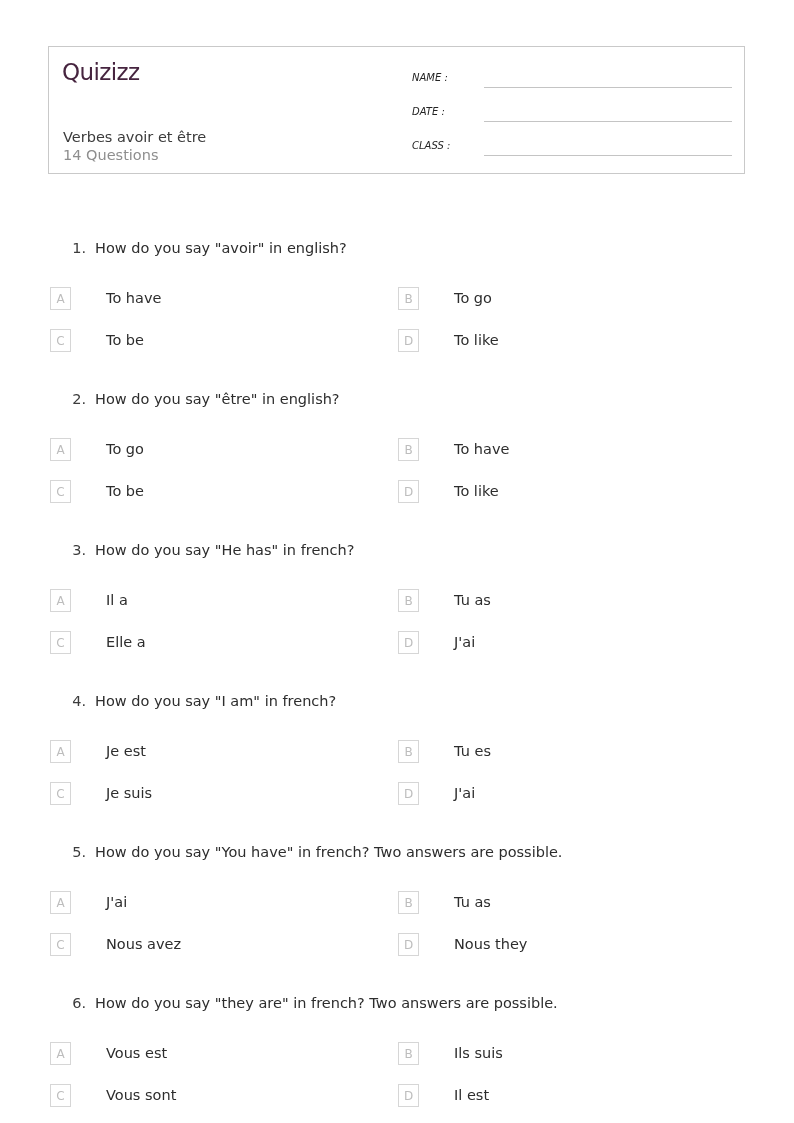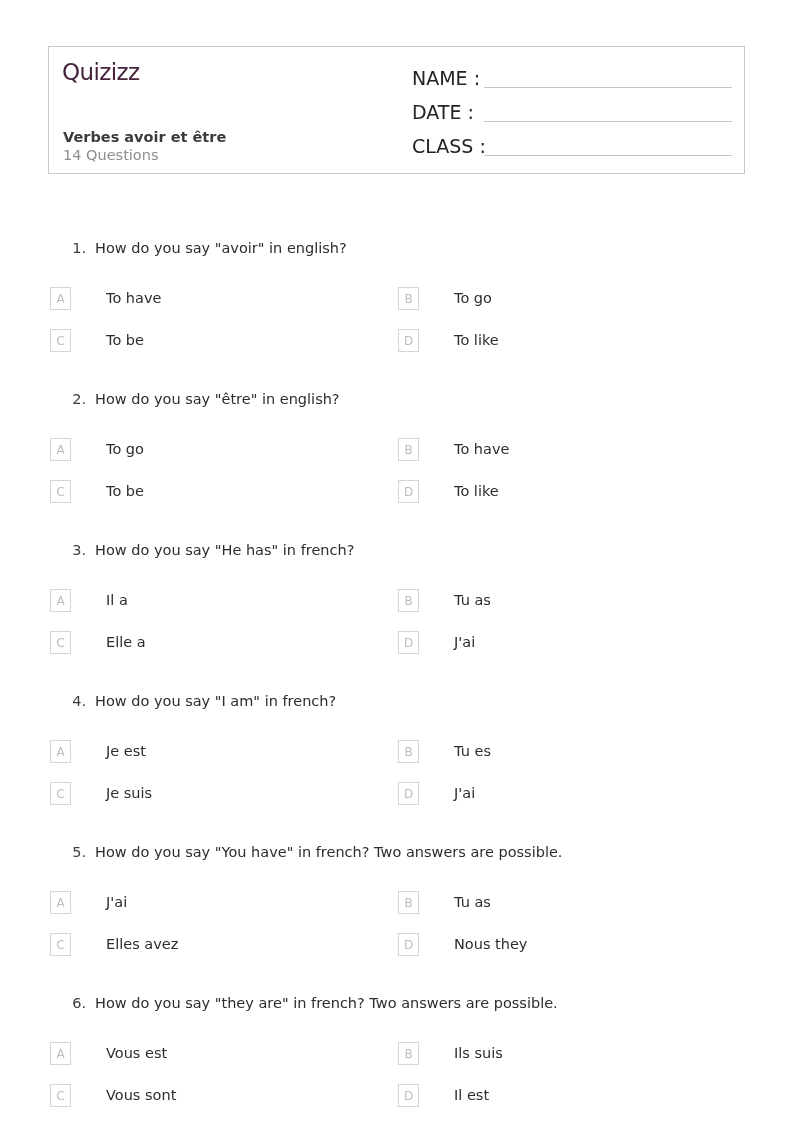--- a/index.html
+++ b/index.html
@@ -57,21 +57,20 @@
   }
 
   .quiz-title {
     position: absolute;
     left: 1px;
     top: 81px;
     font-size: 14.5px;
     color: #3b3b3b;
     line-height: 1.25;
     white-space: nowrap;
-    font-weight: bold;
   }
   .quiz-count {
     position: absolute;
     left: 1px;
     top: 99px;
     font-size: 14.5px;
     color: #8e8e8e;
     line-height: 1.25;
     white-space: nowrap;
   }
@@ -82,26 +81,27 @@
     top: 21px;
     width: 320px;
   }
   .field-row {
     position: relative;
     height: 34px;
     display: flex;
     align-items: flex-start;
   }
   .field-label {
-    font-size: 19px;
+    font-size: 10px;
     color: #232323;
     line-height: 20px;
     white-space: nowrap;
     width: 72px;
     flex: none;
+    font-style: italic;
   }
   .field-line {
     flex: 1 1 auto;
     height: 19px;
     border-bottom: 1px solid #c4c4c4;
   }
 
   
   .questions {
     position: absolute;
@@ -342,21 +342,21 @@
               <span class="opt-text">J'ai</span>
             </div>
             <div class="opt col-right">
               <span class="opt-letter">B</span>
               <span class="opt-text">Tu as</span>
             </div>
           </div>
           <div class="opt-row">
             <div class="opt col-left">
               <span class="opt-letter">C</span>
-              <span class="opt-text">Elles avez</span>
+              <span class="opt-text">Nous avez</span>
             </div>
             <div class="opt col-right">
               <span class="opt-letter">D</span>
               <span class="opt-text">Nous they</span>
             </div>
           </div>
         </div>
         <div class="q-gap"></div>
       </div>
       <div class="question-block">

